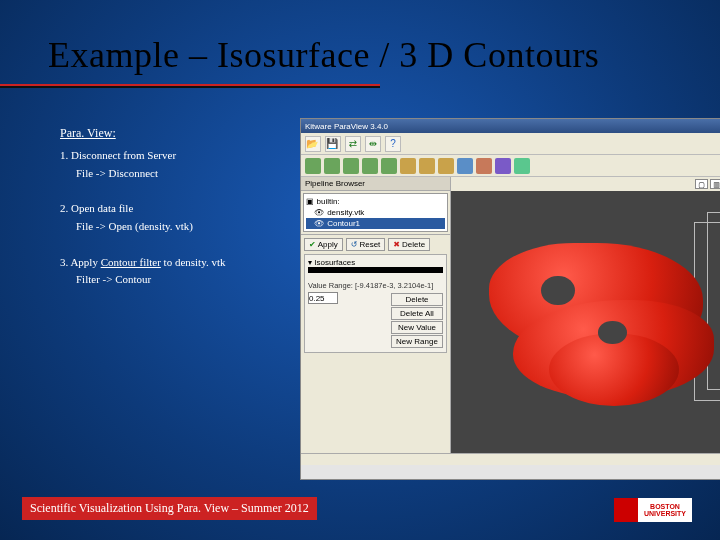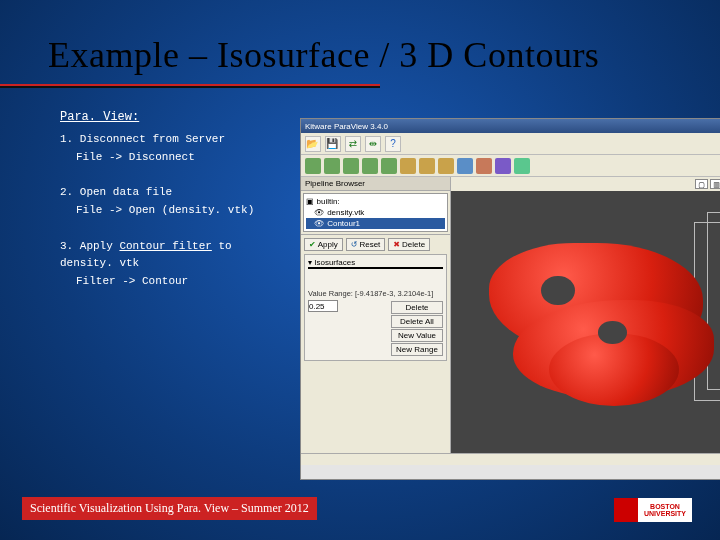--- a/index.html
+++ b/index.html
@@ -11,22 +11,22 @@
   }
   .title {
     position: absolute; top: 34px; left: 48px;
     font-size: 36px; color: #000; letter-spacing: 0.5px;
   }
   .title-underline {
     position: absolute; top: 84px; left: 0; width: 380px; height: 4px;
     background: #cc2222; border-bottom: 2px solid #111;
   }
   .left-col {
-    position: absolute; top: 108px; left: 60px; width: 230px;
-    color: #fff; font-family: Liberation Mono, monospace; font-size: 11px; line-height: 1.6;
+    position: absolute; top: 124px; left: 60px; width: 230px;
+    color: #fff; font-family: Liberation Serif, serif; font-size: 11px; line-height: 1.6;
   }
   .left-col .heading { text-decoration: underline; font-size: 12px; margin-bottom: 4px; }
   .left-col .indent { margin-left: 16px; }
   .left-col .gap { margin-top: 18px; }
   .u { text-decoration: underline; }
   .footer-bar {
     position: absolute; bottom: 20px; left: 22px;
     background: #cc2222; color: #fff; font-size: 12px; padding: 4px 8px;
     font-family: Georgia, serif;
   }
@@ -145,21 +145,21 @@
           <div class="btn">
               <span style="color:#1a5aa0">↺</span>
               <span>Reset</span>
             </div>
           <div class="btn">
               <span style="color:#c22">✖</span>
               <span>Delete</span>
             </div>
         </div>
         <div class="group">
-          <div style="font-size:8px;margin-bottom:20px;border-bottom:2px solid #000000">▾ <span>Isosurfaces</span></div>
+          <div style="font-size:8px;margin-bottom:8px;border-bottom:6px solid #000000">▾ <span>Isosurfaces</span></div>
           <div class="range">Value Range: [-9.4187e-3, 3.2104e-1]</div>
           <div style="display:flex;gap:4px">
             <div style="flex:1">
               <input class="val" value="0.25" style="">
             </div>
             <div style="width:52px">
               <span class="rb">Delete</span>
               <span class="rb">Delete All</span>
               <span class="rb">New Value</span>
               <span class="rb">New Range</span>

